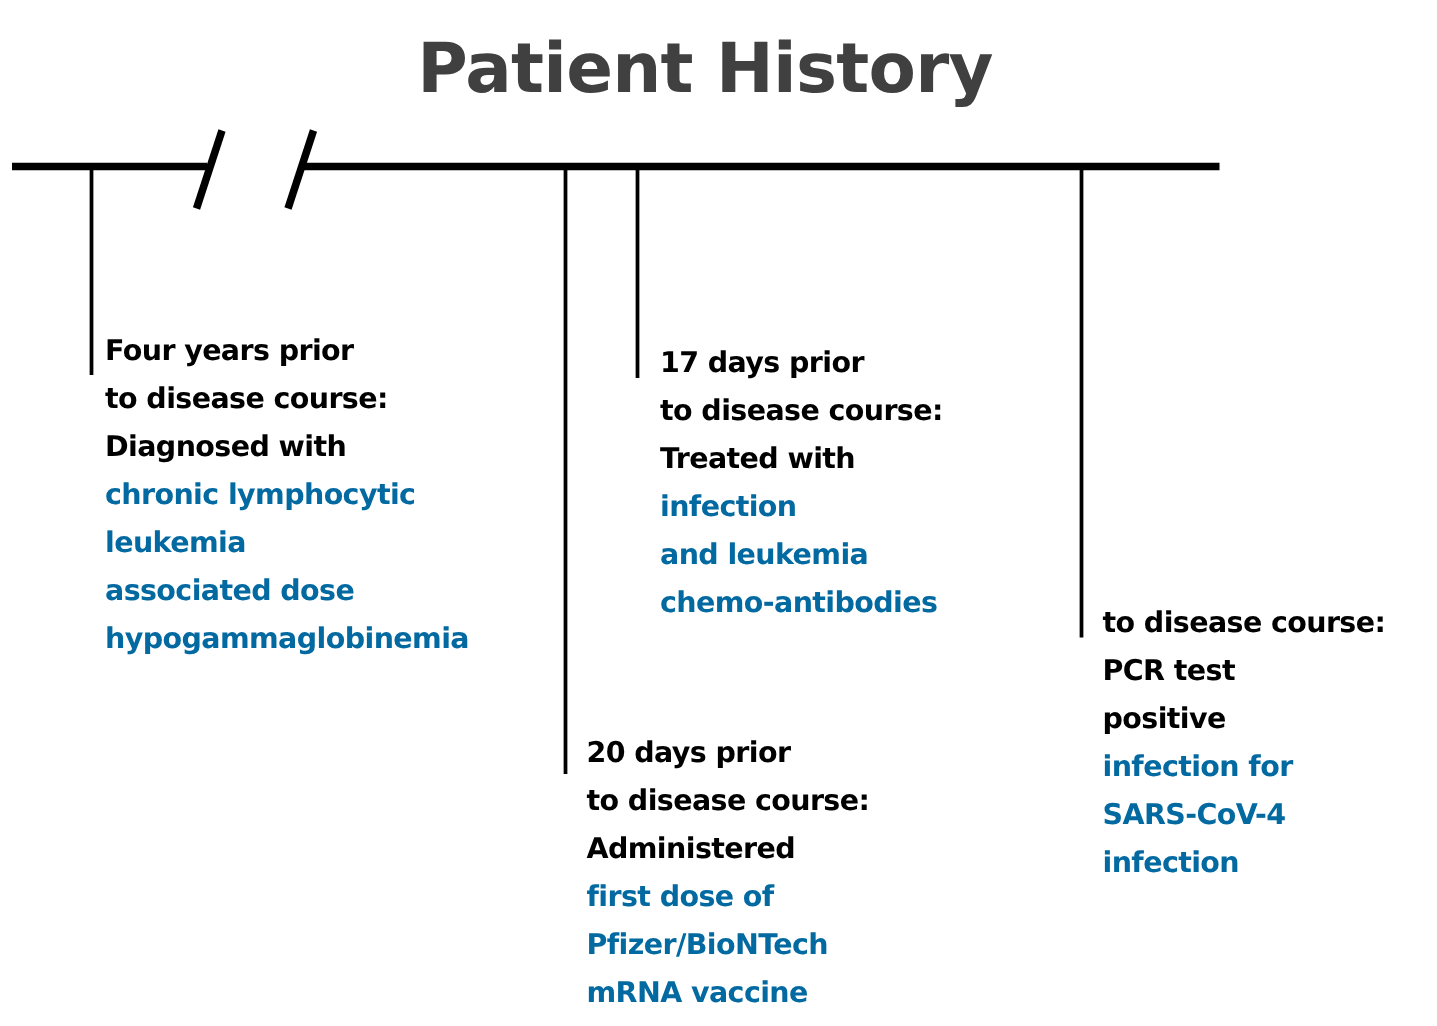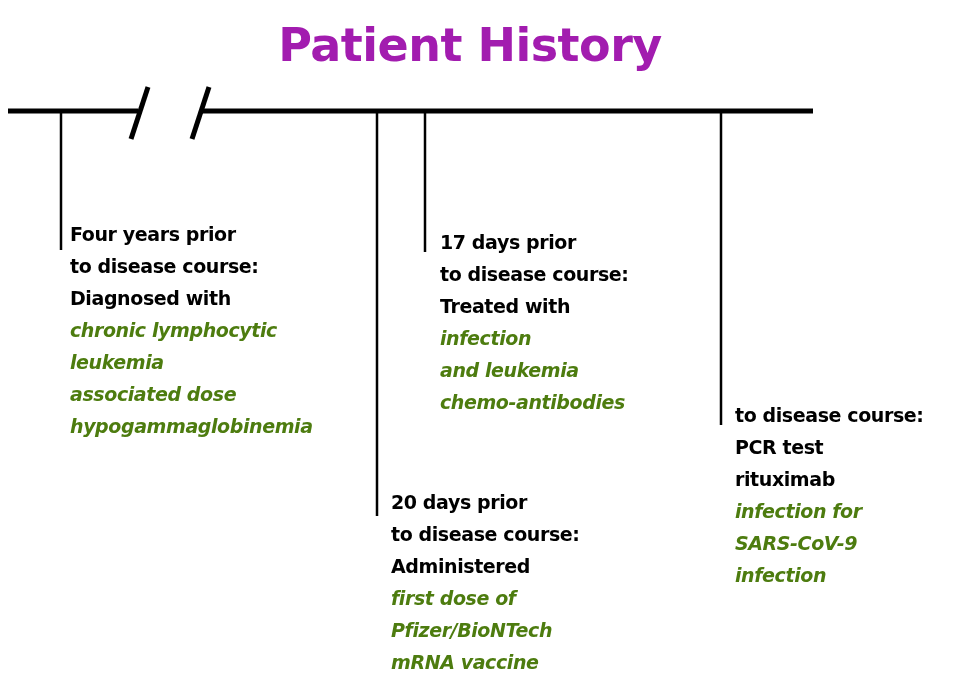--- a/index.html
+++ b/index.html
@@ -1,24 +1,24 @@
 <!DOCTYPE html>
 <html><head>
 <meta charset="utf-8">
 <style>
   html, body { margin: 0; padding: 0; background: #ffffff; }
   body { width: 958px; height: 684px; position: relative; overflow: hidden;
          font-family: "DejaVu Sans", sans-serif; }
   .title { position: absolute; left: 0; width: 940px; top: 18px; text-align: center;
-           font-weight: bold; font-size: 46px; color: #a21caf; letter-spacing: -0.5px; }
+           font-weight: bold; font-size: 46px; color: #404040; letter-spacing: -0.5px; }
   svg.timeline { position: absolute; left: 0; top: 0; }
   .event { position: absolute; font-weight: bold; font-size: 19px; line-height: 32px;
            color: #000; white-space: nowrap; letter-spacing: -0.4px; }
   .event .line { display: block; }
-  .event .red { color: #4d7c0f; font-style: italic; }
+  .event .red { color: #0369a1; }
 </style>
 </head>
 <body>
 
 <div class="title">Patient History</div>
 
 <svg class="timeline" width="958" height="684">
   <g stroke="#000" fill="none">
     <line x1="8" y1="111" x2="138" y2="111" stroke-width="5"></line>
     <line x1="200" y1="111" x2="813" y2="111" stroke-width="5"></line>
@@ -55,17 +55,17 @@
   <span class="line">to disease course:</span>
   <span class="line">Treated with</span>
   <span class="line red">infection</span>
   <span class="line red">and leukemia</span>
   <span class="line red">chemo-antibodies</span>
 </div>
 
 <div class="event" style="left:735px; top:399px;">
   <span class="line">to disease course:</span>
   <span class="line">PCR test</span>
-  <span class="line">rituximab</span>
+  <span class="line">positive</span>
   <span class="line red">infection for</span>
-  <span class="line red">SARS-CoV-9</span>
+  <span class="line red">SARS-CoV-4</span>
   <span class="line red">infection</span>
 </div>
 
 </body></html>

